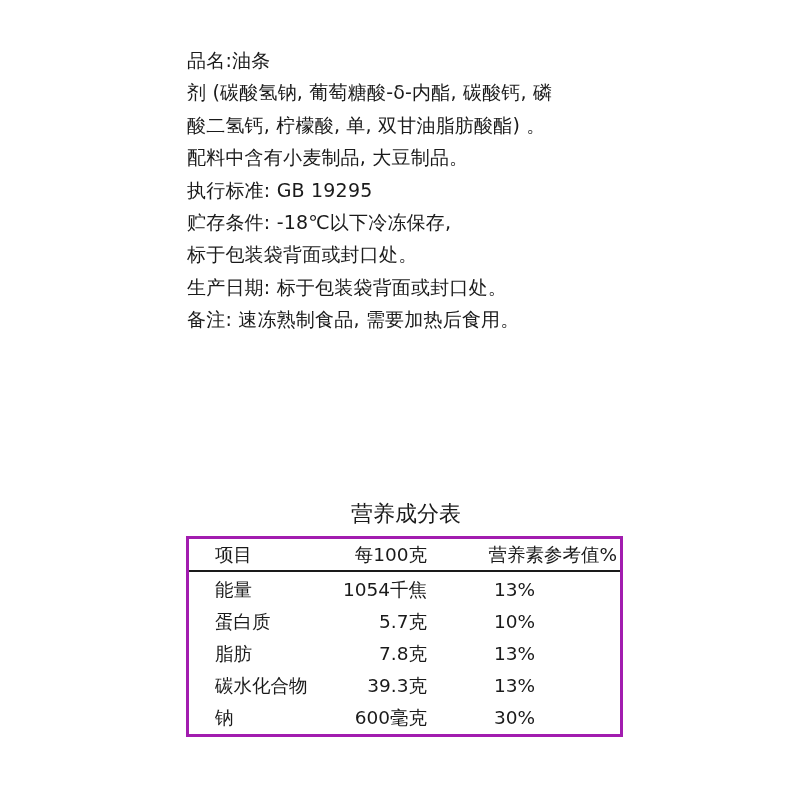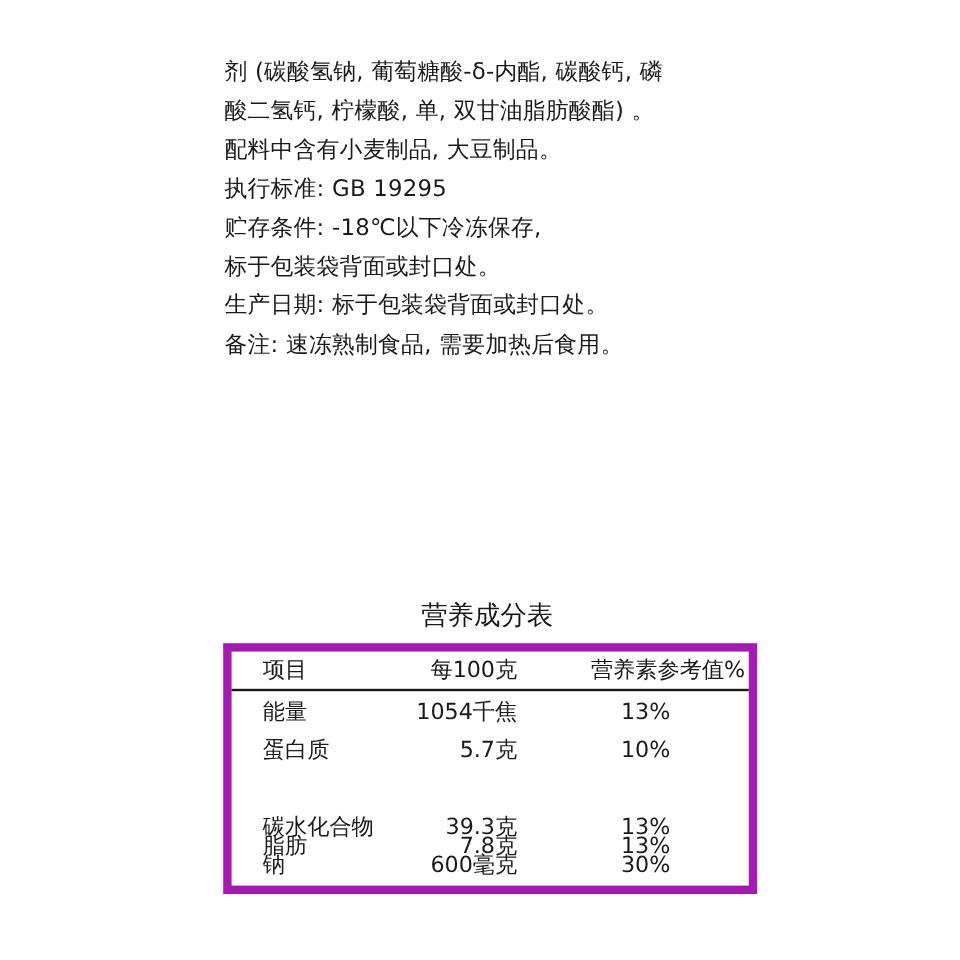--- a/index.html
+++ b/index.html
@@ -35,52 +35,53 @@
       text-align: center;
       font-size: 22px;
       line-height: 32px;
     }
     .nutrition-table {
       position: absolute;
       left: 186px;
       top: 536px;
       width: 431px;
       height: 195px;
-      border: 7px solid #a21caf;
+      border: 3px solid #a21caf;
       text-decoration: underline;
     }
     .table-header {
       position: absolute;
       left: 0;
       top: 0;
       width: 100%;
       height: 31px;
       border-bottom: 2px solid #1a1a1a;
     }
     .cell {
       position: absolute;
       font-size: 18.5px;
       line-height: 31px;
       white-space: nowrap;
     }
     .c-name { left: 26px; }
     .c-amount { right: 193px; text-align: center; }
-    .c-nrv { left: 320px; width: 50px; text-align: center; }
+    .c-nrv { left: 296px; width: 50px; text-align: right; }
     .h-nrv { right: 3px; text-align: right; }
     .table-row {
       position: absolute;
       left: 0;
       width: 100%;
       height: 32px;
     }
   </style>
 </head>
 <body>
 
 <div class="info-block">
+  <div class="info-line">品名:油条</div>
   <div class="info-line">剂 (碳酸氢钠, 葡萄糖酸-δ-内酯, 碳酸钙, 磷</div>
   <div class="info-line">酸二氢钙, 柠檬酸, 单, 双甘油脂肪酸酯) 。</div>
   <div class="info-line">配料中含有小麦制品, 大豆制品。</div>
   <div class="info-line">执行标准: GB 19295</div>
   <div class="info-line">贮存条件: -18℃以下冷冻保存,</div>
   <div class="info-line">标于包装袋背面或封口处。</div>
   <div class="info-line">生产日期: 标于包装袋背面或封口处。</div>
   <div class="info-line">备注: 速冻熟制食品, 需要加热后食用。</div>
 </div>
 
@@ -96,21 +97,21 @@
   <div class="table-row" style="top:35px;">
     <span class="cell c-name">能量</span>
     <span class="cell c-amount">1054千焦</span>
     <span class="cell c-nrv">13%</span>
   </div>
   <div class="table-row" style="top:67px;">
     <span class="cell c-name">蛋白质</span>
     <span class="cell c-amount">5.7克</span>
     <span class="cell c-nrv">10%</span>
   </div>
-  <div class="table-row" style="top:99px;margin-top:48px;">
+  <div class="table-row" style="top:99px;">
     <span class="cell c-name">脂肪</span>
     <span class="cell c-amount">7.8克</span>
     <span class="cell c-nrv">13%</span>
   </div>
   <div class="table-row" style="top:131px;">
     <span class="cell c-name">碳水化合物</span>
     <span class="cell c-amount">39.3克</span>
     <span class="cell c-nrv">13%</span>
   </div>
   <div class="table-row" style="top:163px;">

